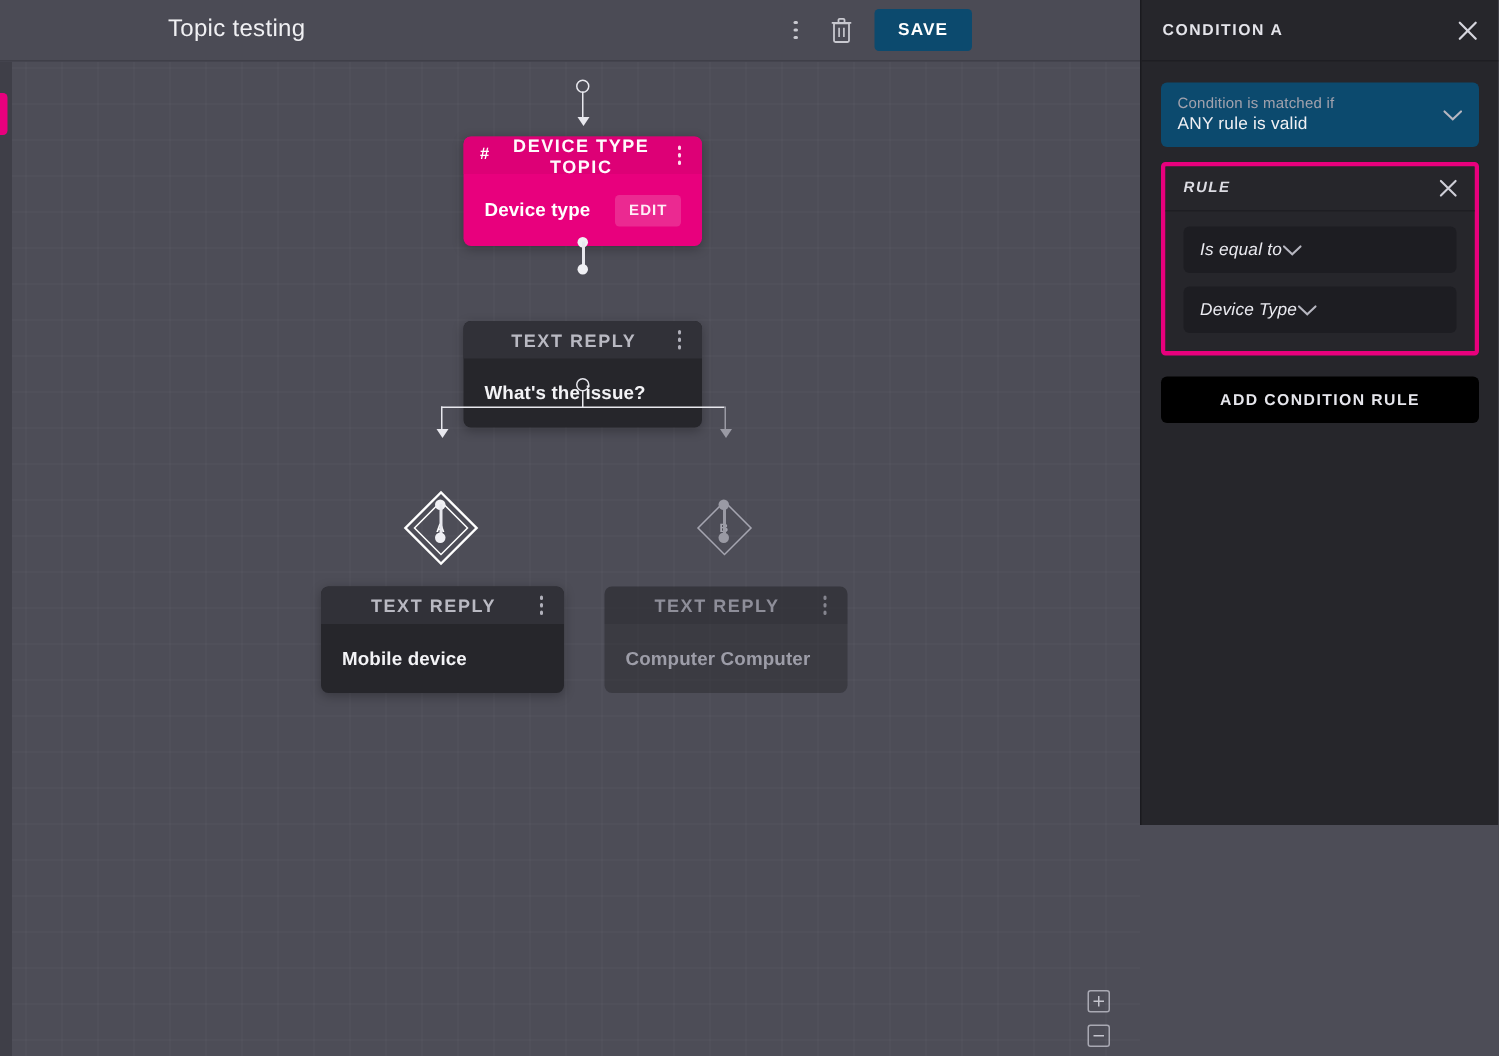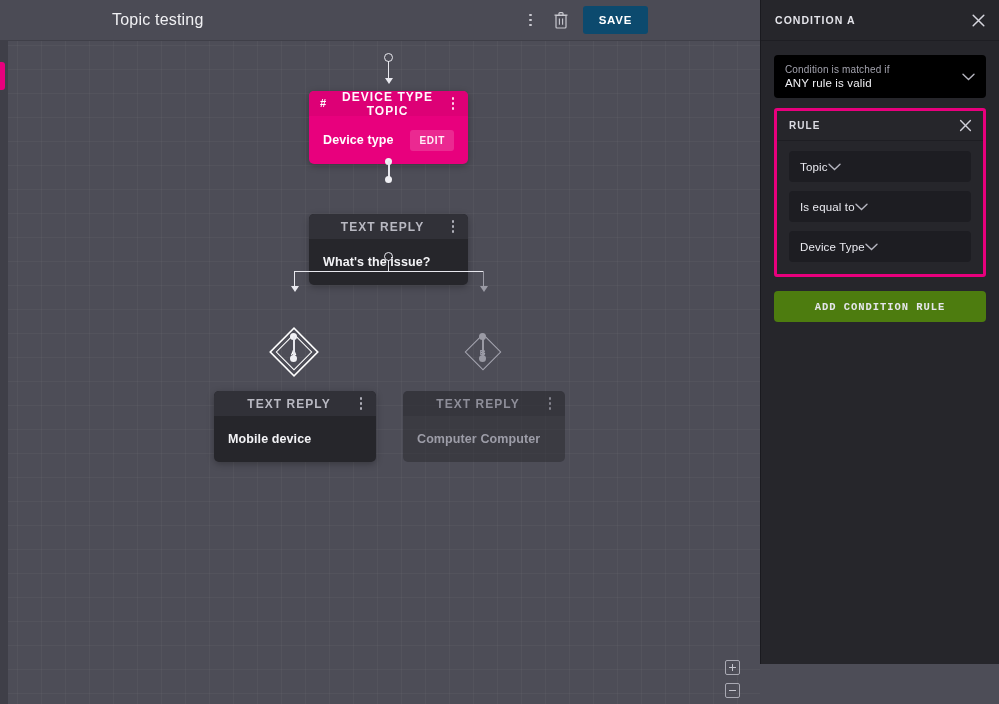--- a/index.html
+++ b/index.html
@@ -164,57 +164,58 @@
   }
   .zoom-btn::before, .zoom-btn::after {
     content: ""; position: absolute; background: #c4c4cd;
   }
   .zoom-btn::before { left: 2.6px; top: 5.7px; width: 7px; height: 1.4px; }
   .zoom-in::after { left: 5.7px; top: 2.6px; width: 1.4px; height: 7px; }
   .zoom-out::after { display: none; }
 
   
   .panel {
-    position: absolute; right: 0; top: 0; width: 239px; height: 664px;
+    position: absolute; right: 0; top: 0; width: 239px; height: 550px;
     background: #26262b;
     border-left: 1px solid #1a1a1f;
     z-index: 50;
   }
   .panel-head {
     height: 41px; display: flex; align-items: center;
     padding: 0 13px 0 14px;
     border-bottom: 1px solid #1e1e23;
   }
   .panel-title {
     flex: 1; font-size: 10.5px; font-weight: bold;
     letter-spacing: 1.05px; color: #e4e4ea;
   }
   .x-icon { width: 15px; height: 15px; cursor: pointer; }
   .panel-body { padding: 14px 13px 0 13px; }
 
   .select-box {
-    background: #000000; border-radius: 4px;
+    background: #0c4a6e; border-radius: 4px;
     padding: 9px 11px; position: relative;
     display: flex; flex-direction: column; justify-content: center;
     cursor: pointer;
   }
   .select-box .chev {
     position: absolute; right: 11px; top: 50%;
     transform: translateY(-50%);
   }
   .match-label { font-size: 10px; color: #a2a2ad; letter-spacing: .15px; margin-bottom: 2px; }
   .match-value { font-size: 11.5px; color: #f0f0f4; letter-spacing: .15px; }
 
   
   .rule-card {
     margin-top: 10px;
     border: 3px solid #e8007d;
     border-radius: 3px;
     background: #0369a1;
     padding: 0;
+    font-style: italic;
   }
   .rule-card-inner { background: #26262b; }
   .rule-head {
     height: 30px; display: flex; align-items: center;
     padding: 0 10px 0 12px;
     border-bottom: 1px solid #1e1e23;
   }
   .rule-title {
     flex: 1; font-size: 10px; font-weight: bold;
     letter-spacing: 1.05px; color: #dcdce3;
@@ -223,23 +224,23 @@
   .rule-select {
     background: #1d1d22; border-radius: 4px;
     height: 31px; display: flex; align-items: center;
     padding: 0 11px; position: relative; cursor: pointer;
   }
   .rule-select-text { font-size: 11.5px; color: #eaeaf0; letter-spacing: .15px; }
 
   .add-rule-btn {
     margin: 14px 13px 0 13px;
     width: calc(100% - 26px);
-    background: #4d7c0f; border: none; border-radius: 4px;
+    background: #000000; border: none; border-radius: 4px;
     height: 31px;
-    color: #e6e6ec; font-family: Liberation Mono, monospace;
+    color: #e6e6ec; font-family: Liberation Sans, sans-serif;
     font-size: 10.5px; font-weight: bold; letter-spacing: .95px;
     cursor: pointer;
   }
 </style>
 </head>
 <body>
 
 <div id="app">
 
   <div class="topbar">
@@ -395,26 +396,20 @@
       <div class="rule-card">
         <div class="rule-card-inner">
           <div class="rule-head">
             <span class="rule-title">RULE</span>
             <svg class="x-icon" viewBox="0 0 15 15">
               <path d="M2.6 2.6 12.4 12.4M12.4 2.6 2.6 12.4" stroke="#cfcfd8" stroke-width="1.4" stroke-linecap="round"></path>
             </svg>
           </div>
           <div class="rule-fields">
 
-            <div class="rule-select">
-              <span class="rule-select-text">Topic</span>
-              <svg class="chev" width="13" height="8" viewBox="0 0 13 8">
-                <path d="M1 1.3 6.5 6.5 12 1.3" fill="none" stroke="#b6b6c0" stroke-width="1.4" stroke-linecap="round"></path>
-              </svg>
-            </div>
 
             <div class="rule-select">
               <span class="rule-select-text">Is equal to</span>
               <svg class="chev" width="13" height="8" viewBox="0 0 13 8">
                 <path d="M1 1.3 6.5 6.5 12 1.3" fill="none" stroke="#b6b6c0" stroke-width="1.4" stroke-linecap="round"></path>
               </svg>
             </div>
 
             <div class="rule-select">
               <span class="rule-select-text">Device Type</span>

